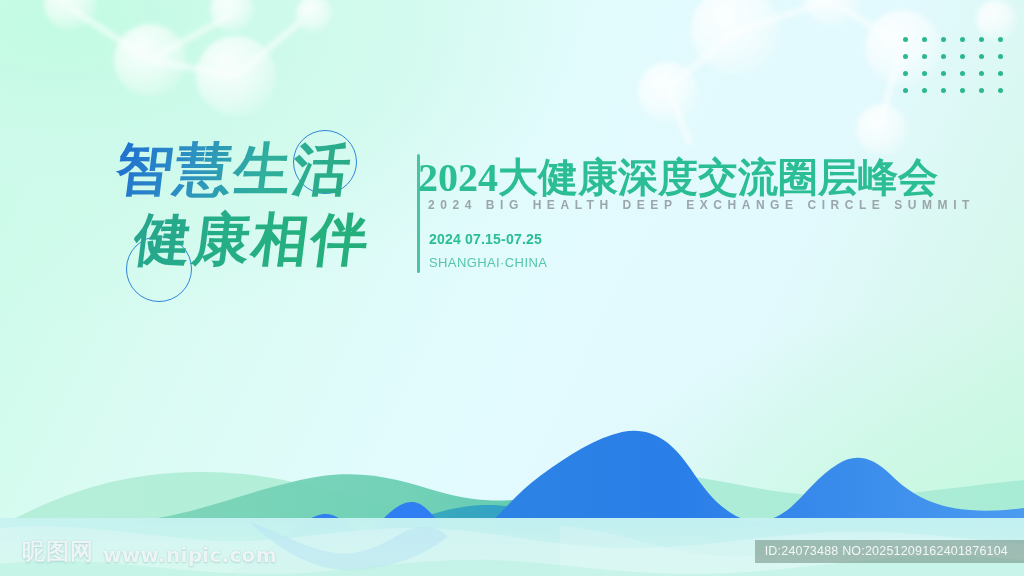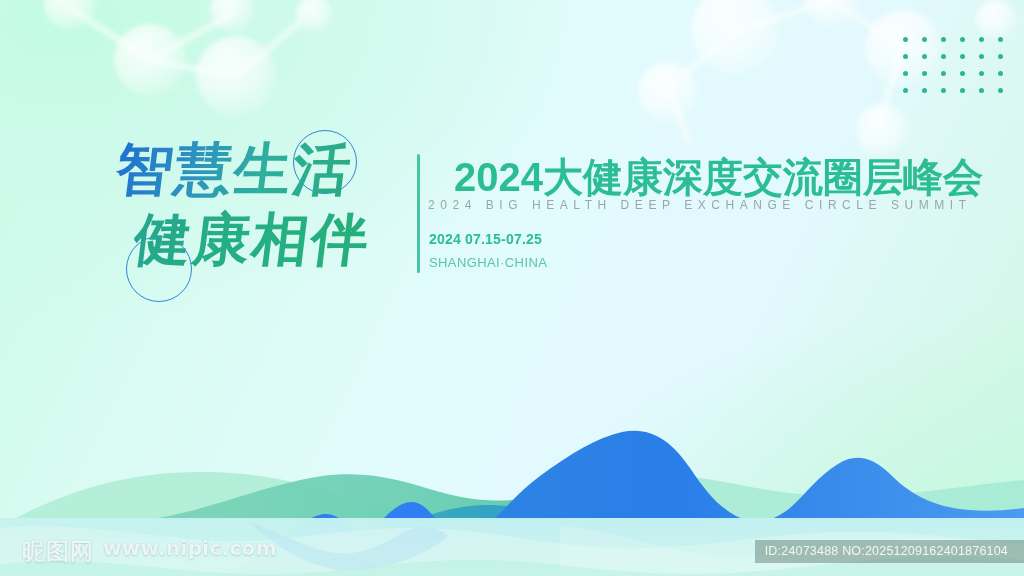--- a/index.html
+++ b/index.html
@@ -44,48 +44,48 @@
   }
   .calli-1{left:8px;top:6px;}
   .calli-2{left:26px;top:76px;
     background:linear-gradient(100deg,#27a58e 0%,#25ad88 35%,#25b07f 70%,#24ae7a 100%);
     -webkit-background-clip:text;background-clip:text;-webkit-text-fill-color:transparent;}
 
   
   .divider{position:absolute;left:417px;top:154px;width:3px;height:119px;background:#49c3a6;border-radius:2px;}
 
   .title-cn{
-    position:absolute;left:454px;top:150px;
-    font-family:Liberation Sans, sans-serif;
+    position:absolute;left:418px;top:150px;
+    font-family:Liberation Serif, serif;
     font-weight:700;font-size:40px;letter-spacing:0px;
     color:#2bbd93;white-space:nowrap;
   }
   .title-en{
     position:absolute;left:428px;top:198px;
-    font-size:12px;font-weight:400;letter-spacing:5.55px;
+    font-size:12px;font-weight:700;letter-spacing:5.55px;
     color:#9aa6ab;white-space:nowrap;
   }
   .date{
     position:absolute;left:429px;top:231px;
     font-weight:700;font-size:14px;letter-spacing:.2px;
     color:#2bbd93;white-space:nowrap;
   }
   .city{
     position:absolute;left:429px;top:255px;
     font-weight:400;font-size:13px;letter-spacing:.4px;
     color:#57c5ab;white-space:nowrap;text-align:right;
   }
 
   
   .scenery{position:absolute;left:0;bottom:0;width:1024px;height:200px;}
 
   
   .wm-logo{
     position:absolute;left:22px;top:536px;
-    display:flex;align-items:flex-start;gap:9px;
+    display:flex;align-items:flex-end;gap:9px;
     pointer-events:none;
   }
   .wm-cn{
     font-family:"DejaVu Sans","Liberation Sans",sans-serif;
     font-size:23px;font-weight:700;color:rgba(255,255,255,.82);
     letter-spacing:1px;
     text-shadow:0 0 1px rgba(120,170,175,.55),0 1px 2px rgba(120,170,175,.35);
   }
   .wm-url{
     font-family:"DejaVu Sans","Liberation Sans",sans-serif;

